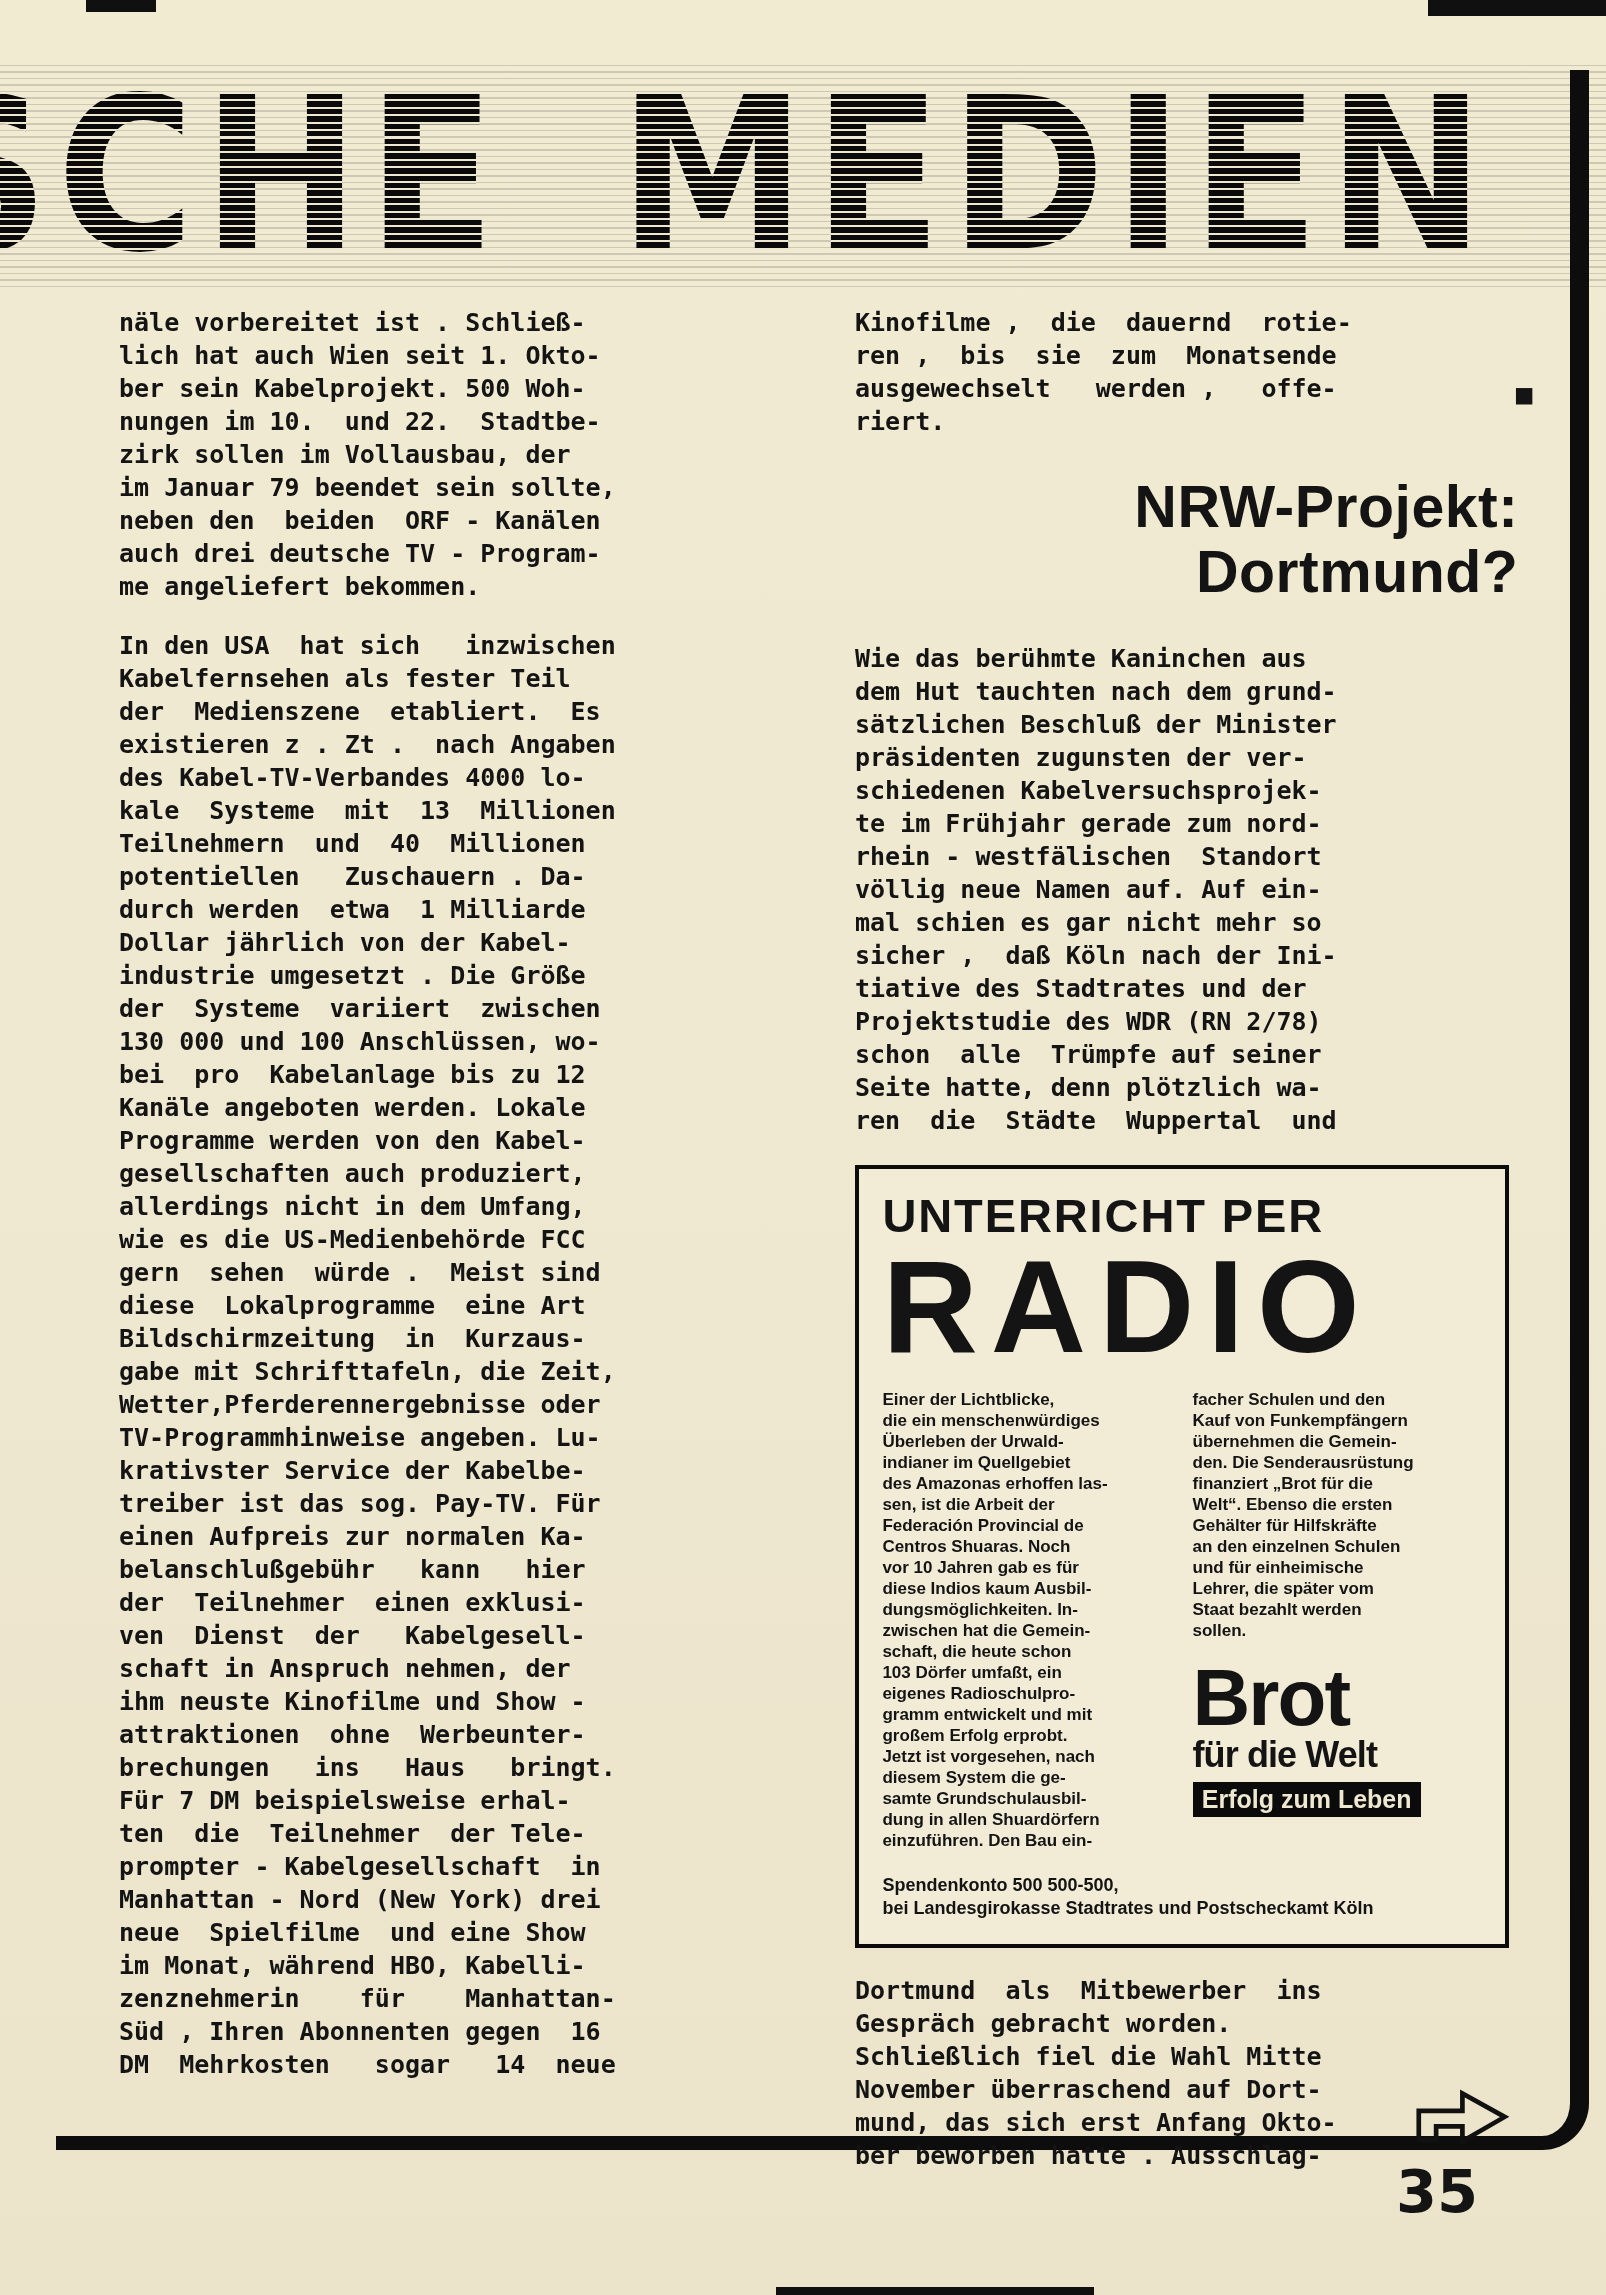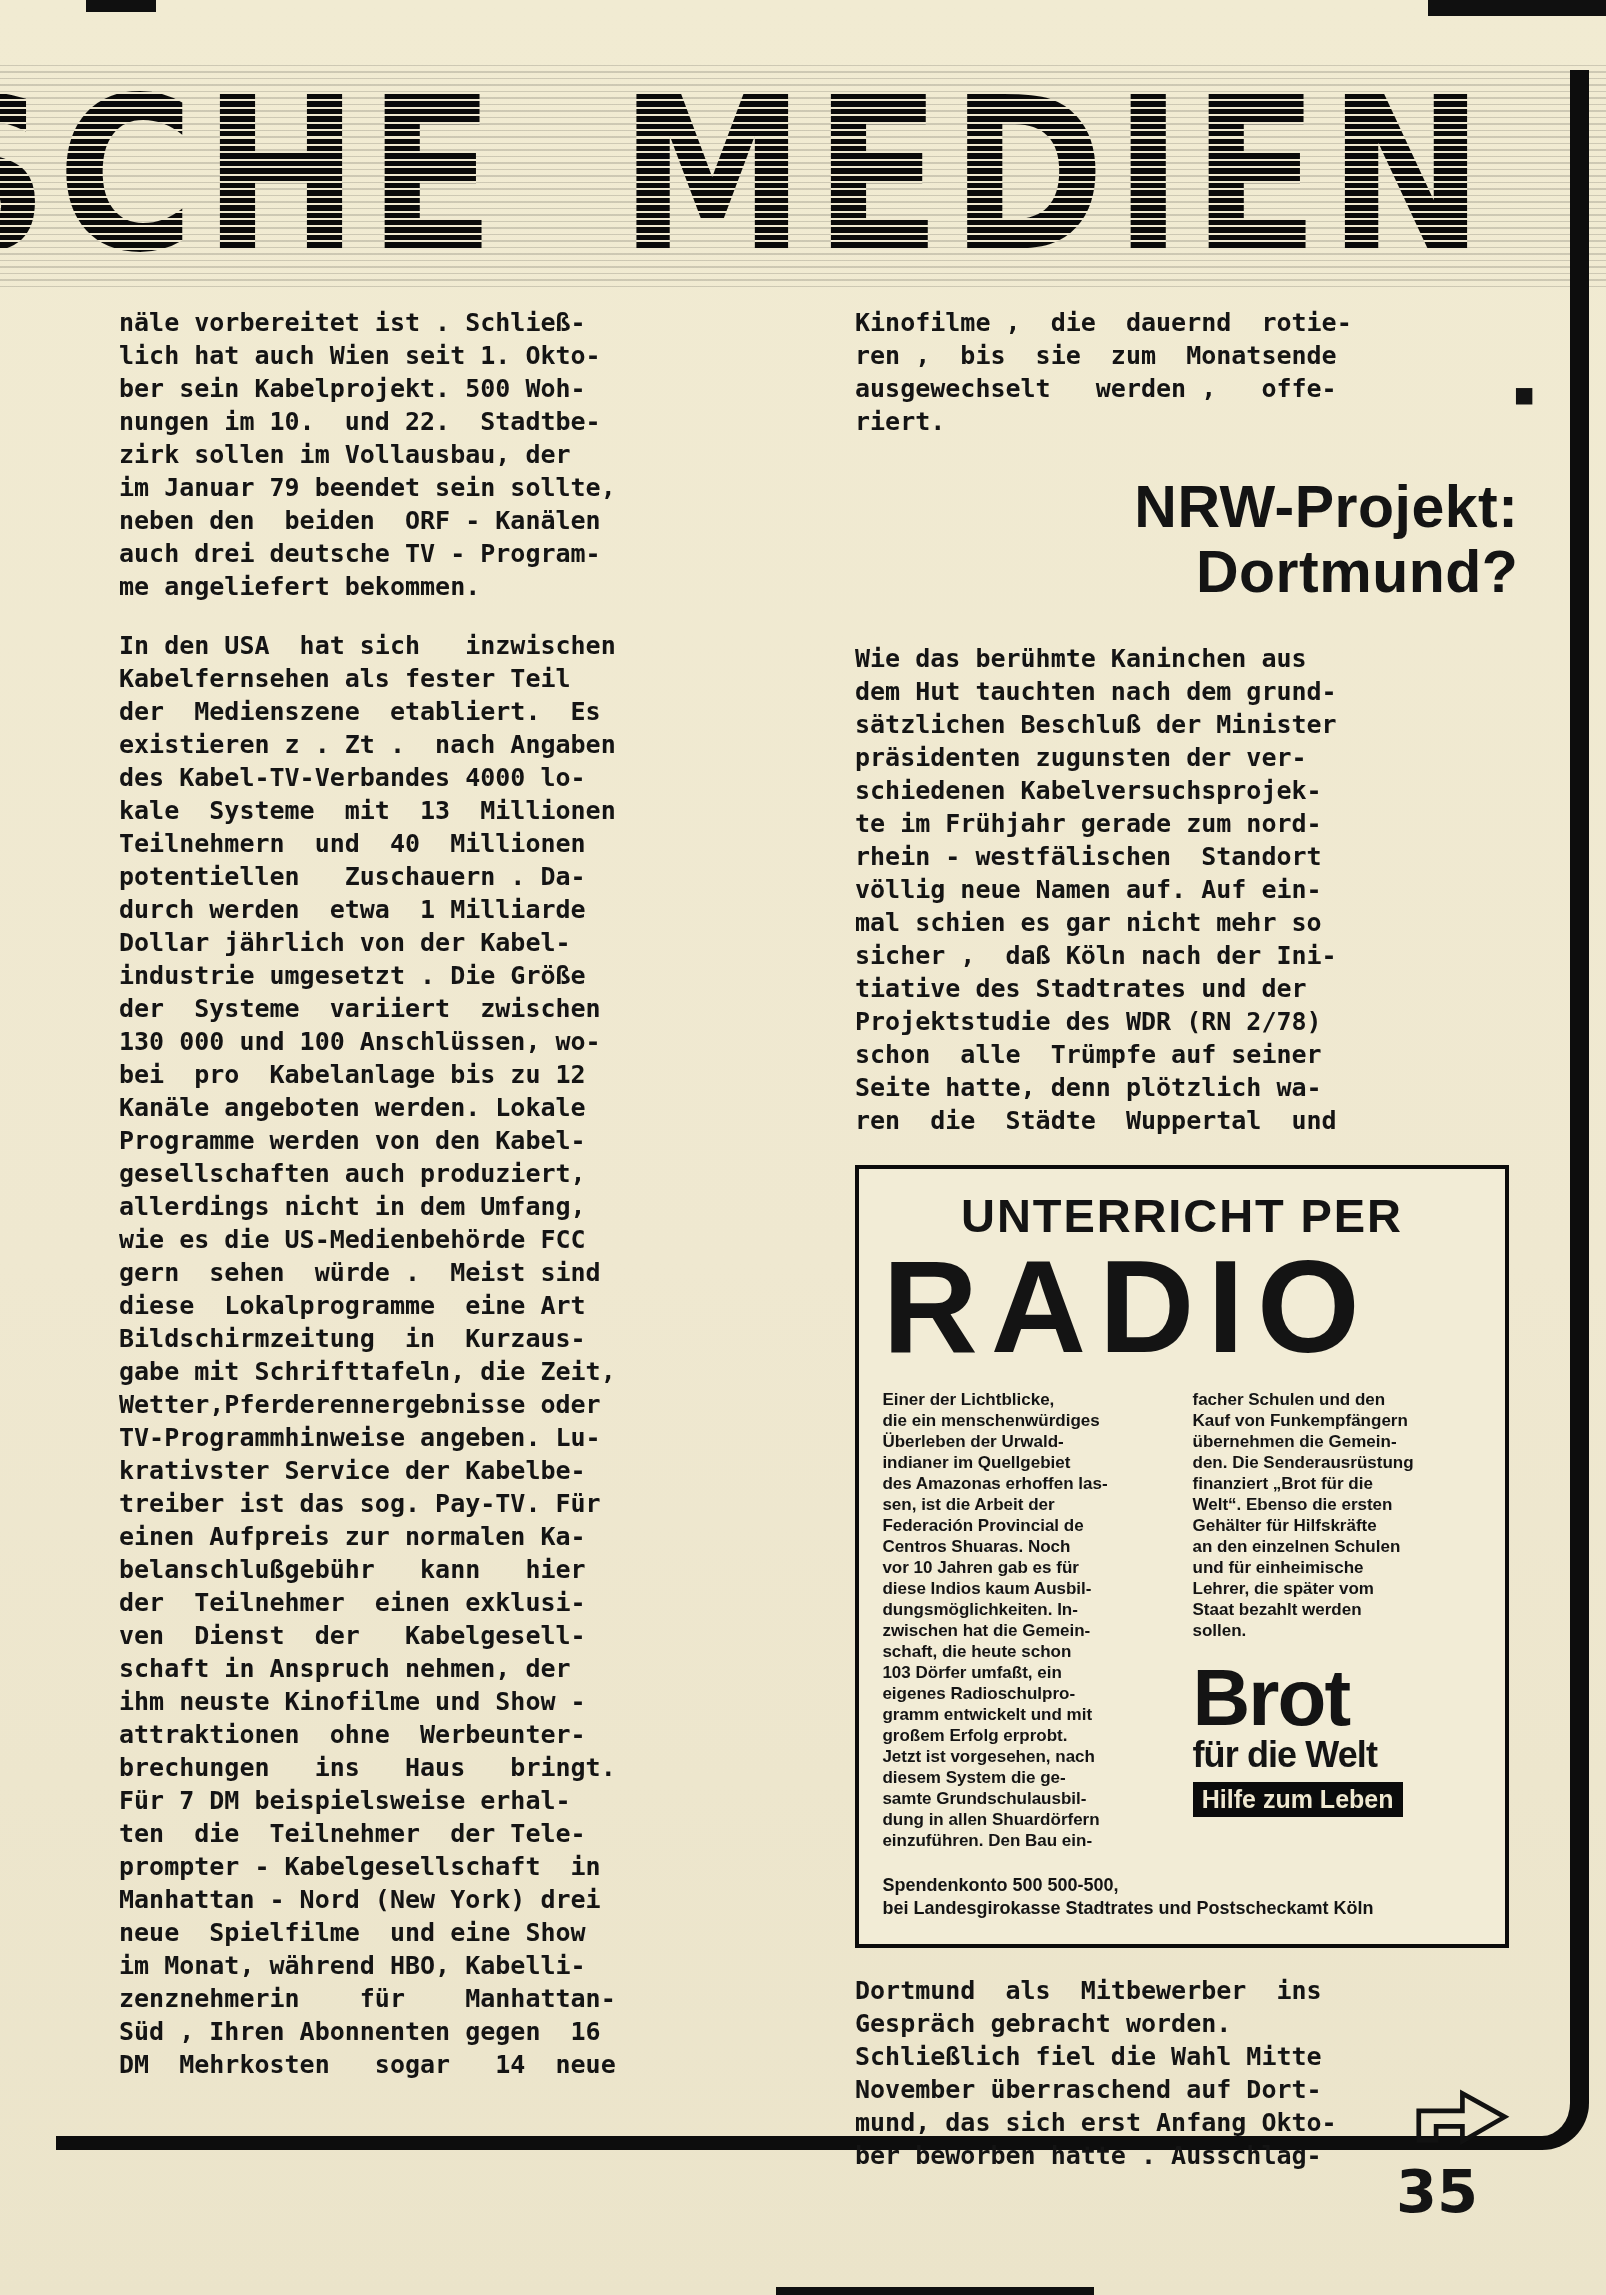--- a/index.html
+++ b/index.html
@@ -36,21 +36,21 @@
   .intro-wrap{position:relative;}
   .marker{position:absolute;right:2.8px;bottom:33px;font-size:21.5px;line-height:1;
           font-family:"DejaVu Sans",sans-serif;}
 
   .headline{font-family:"Liberation Sans",sans-serif;font-weight:900;
             font-size:59px;line-height:65px;text-align:right;white-space:pre-line;
             margin:37px 18.7px 37px 0;letter-spacing:0.5px;}
 
   .ad{border:4.7px solid #0b0b0b;background:#f2ecd6;width:654px;box-sizing:border-box;
       padding:21px 23.4px 23.4px;margin:28px 0 26px;font-family:"Liberation Sans",sans-serif;}
-  .ad-title1{font-weight:900;font-size:47px;line-height:51px;letter-spacing:1.9px;text-align:center;}
+  .ad-title1{font-weight:900;font-size:47px;line-height:51px;letter-spacing:1.9px;}
   .ad-title2{font-weight:900;font-size:132px;line-height:132px;letter-spacing:13px;margin:0 0 16.4px;}
   .ad-cols{display:flex;gap:21px;}
   .ad-cols .ad-col, .ad-col-right p{flex:1;font-weight:700;font-size:17px;line-height:21px;
       margin:0;white-space:pre-line;font-family:"Liberation Sans",sans-serif;}
   .ad-col-right{flex:1;}
   .logo{margin-top:18.7px;}
   .logo-brot{font-weight:900;font-size:80px;line-height:75px;letter-spacing:-1.9px;}
   .logo-fdw{font-weight:900;font-size:36px;line-height:39px;letter-spacing:-0.9px;}
   .logo-bar{display:inline-block;background:#0b0b0b;color:#efe8d0;font-weight:900;
             font-size:25px;line-height:28px;padding:3.7px 9.3px;margin-top:7.5px;}
@@ -194,21 +194,21 @@
 Welt“. Ebenso die ersten
 Gehälter für Hilfskräfte
 an den einzelnen Schulen
 und für einheimische
 Lehrer, die später vom
 Staat bezahlt werden
 sollen.</p>
           <div class="logo">
             <div class="logo-brot">Brot</div>
             <div class="logo-fdw">für die Welt</div>
-            <div class="logo-bar">Hilfe zum Leben</div>
+            <div class="logo-bar">Erfolg zum Leben</div>
           </div>
         </div>
       </div>
       <div class="ad-footer">
         <div>Spendenkonto 500 500-500,</div>
         <div>bei Landesgirokasse Stadtrates und Postscheckamt Köln</div>
       </div>
     </div>
 
     <p>Dortmund  als  Mitbewerber  ins

